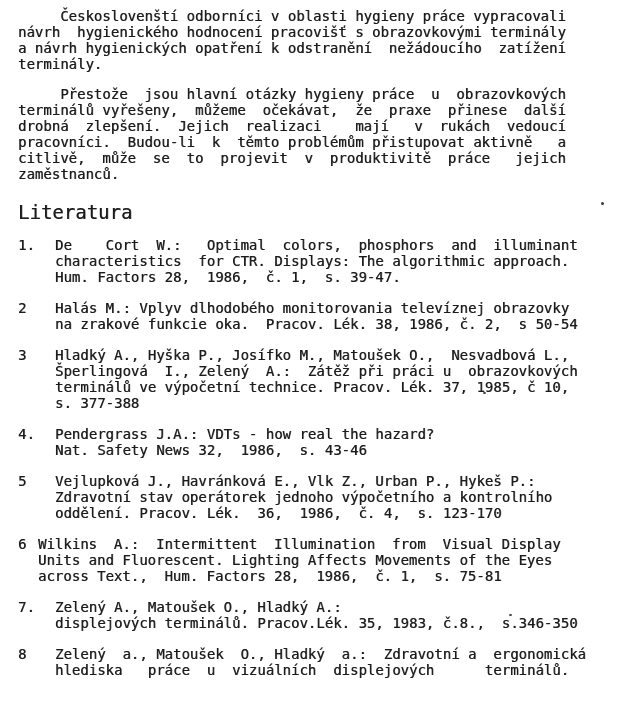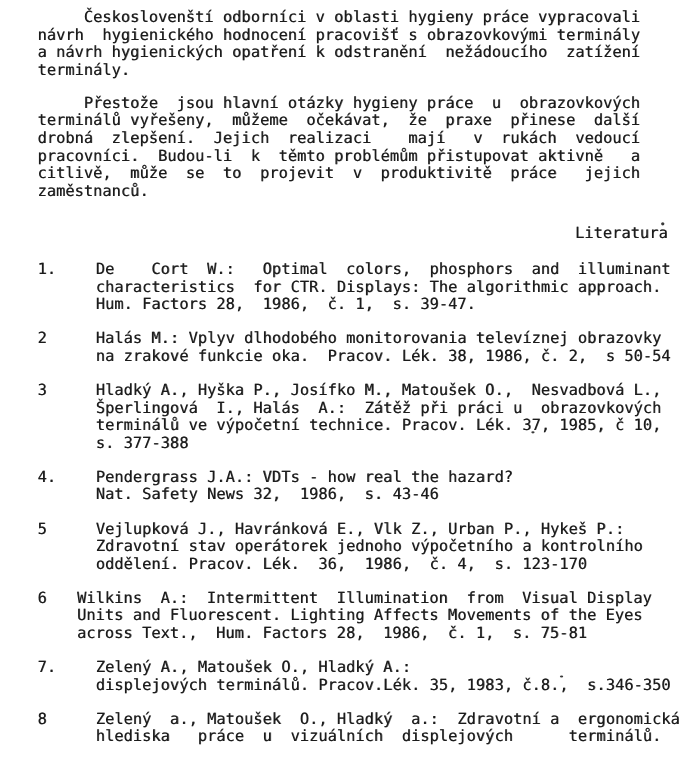--- a/index.html
+++ b/index.html
@@ -17,32 +17,30 @@
     overflow: hidden;
     font-family: "DejaVu Sans Mono", "Liberation Mono", monospace;
     font-size: 14px;
     line-height: 16px;
     color: #1b1b1b;
     text-shadow: 0.5px 0 0 rgba(20,20,20,0.65);
   }
   .line {
     white-space: pre;
     height: 16px;
-    margin-left: 16px;
   }
   .para + .para {
     margin-top: 14px;
   }
   .lit-heading {
     margin: 22px 0 0 0;
-    font-size: 14px;
+    font-size: 19px;
     font-weight: normal;
     white-space: pre;
     height: 16px;
-    text-align: right;
   }
   .refs {
     margin-top: 17px;
   }
   .ref {
     display: flex;
     margin-bottom: 15px;
   }
   .ref-num {
     flex: none;
@@ -99,21 +97,21 @@
         <span class="ref-num line">2</span>
         <div class="ref-body">
           <div class="line">Halás M.: Vplyv dlhodobého monitorovania televíznej obrazovky</div>
           <div class="line">na zrakové funkcie oka.  Pracov. Lék. 38, 1986, č. 2,  s 50-54</div>
         </div>
       </div>
       <div class="ref">
         <span class="ref-num line">3</span>
         <div class="ref-body">
           <div class="line">Hladký A., Hyška P., Josífko M., Matoušek O.,  Nesvadbová L.,</div>
-          <div class="line">Šperlingová  I., Halás  A.:  Zátěž při práci u  obrazovkových</div>
+          <div class="line">Šperlingová  I., Zelený  A.:  Zátěž při práci u  obrazovkových</div>
           <div class="line">terminálů ve výpočetní technice. Pracov. Lék. 37, 1985, č 10,</div>
           <div class="line">s. 377-388</div>
         </div>
       </div>
       <div class="ref">
         <span class="ref-num line">4.</span>
         <div class="ref-body">
           <div class="line">Pendergrass J.A.: VDTs - how real the hazard?</div>
           <div class="line">Nat. Safety News 32,  1986,  s. 43-46</div>
         </div>

